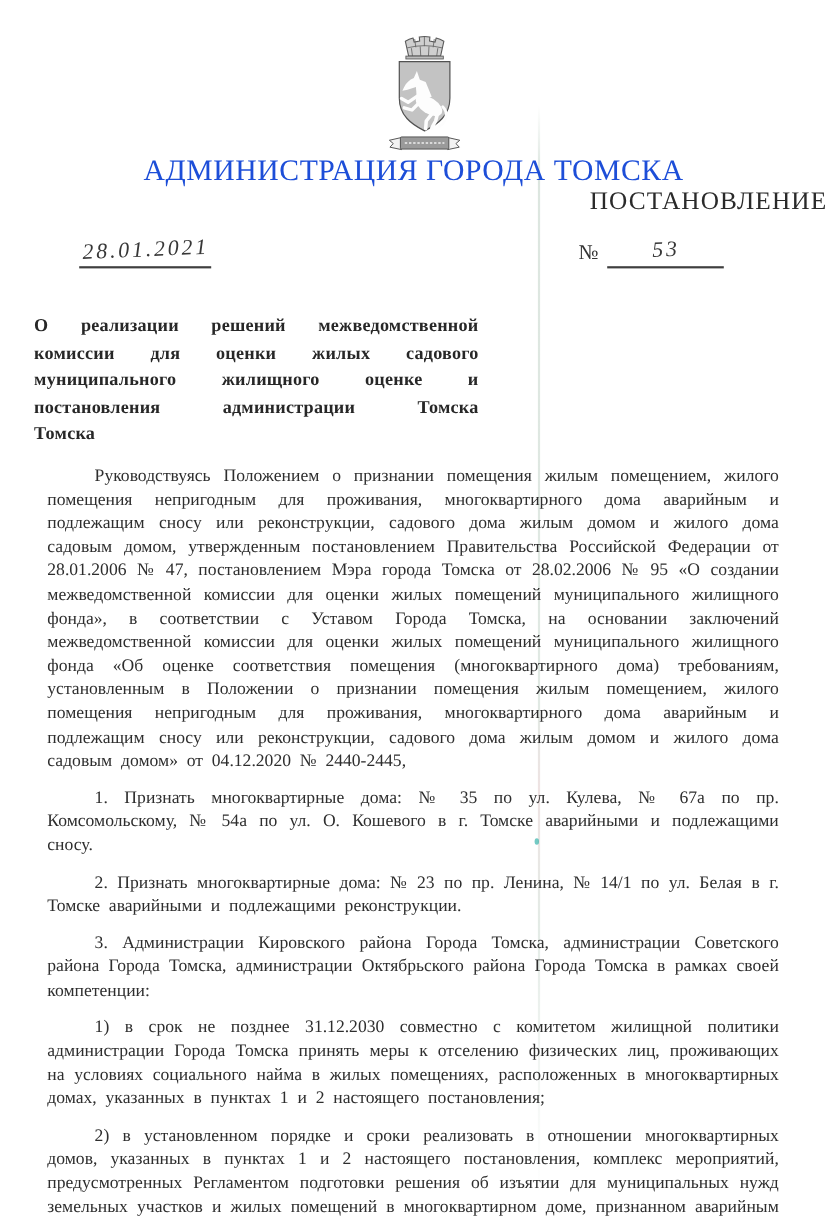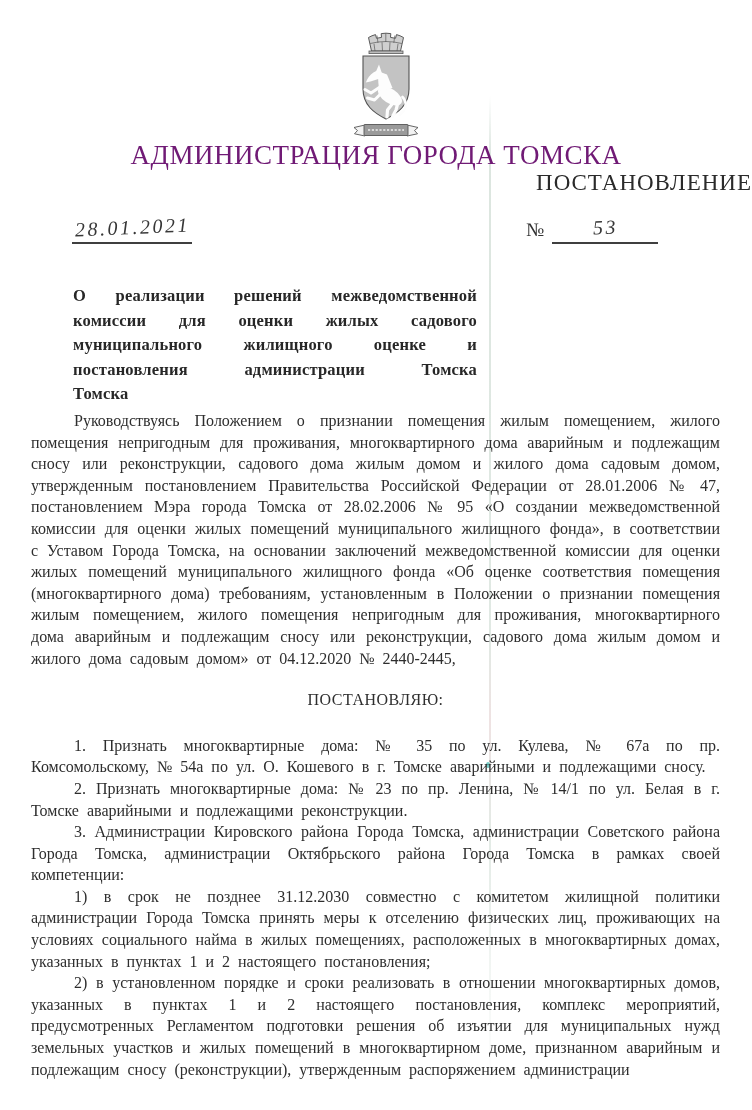--- a/index.html
+++ b/index.html
@@ -23,21 +23,21 @@
   }
   .speck {
     position:absolute; left:486px; top:762px; width:4px; height:6px;
     background:rgba(0,158,148,0.55); border-radius:50%;
   }
 
   .emblem { position:absolute; left:336px; top:30px; }
 
   .org-name {
     position:absolute; top:140px; left:0; width:752px;
-    text-align:center; font-size:27px; letter-spacing:0.5px; color:#701a75;
+    text-align:center; font-size:27px; letter-spacing:0.5px; color:#1d4ed8;
     white-space:nowrap;
   }
   .doc-type {
     position:absolute; top:170px; left:0; width:752px;
     text-align:right; font-size:23px; letter-spacing:1px; color:#2a2a2a;
   }
 
   .date-block {
     position:absolute; top:216px; left:72px; width:120px;
     border-bottom:2px solid #3f3f3f; padding-bottom:3px; text-align:center;
@@ -52,31 +52,30 @@
   .num-sign { font-size:19px; color:#333; padding-bottom:3px; }
   .num-line {
     width:106px; margin-left:8px; text-align:center;
     border-bottom:2px solid #3f3f3f; padding-bottom:3px;
   }
 
   .doc-title {
     position:absolute; top:284px; left:31px; width:404px;
     font-weight:bold; font-size:16.5px; line-height:24.6px; color:#272727;
     letter-spacing:0.2px;
-    margin-left:42px;
   }
   .tl { text-align:justify; text-align-last:justify; }
   .tl.last { text-align-last:left; }
 
   .content {
     position:absolute; top:410px; left:31px; width:689px;
     font-size:16px; line-height:21.6px; text-align:justify;
     word-spacing:4px; hyphens:none;
   }
-  .content p { margin:0; text-indent:43px; }
+  .content p { margin:12px; text-indent:43px; }
   .resolve {
     text-align:center; text-align-last:center; text-indent:0 !important;
     margin:20px 0 24px 0 !important; letter-spacing:0.5px; word-spacing:normal;
   }
 </style>
 </head>
 <body>
 
 <div class="page">
 
@@ -127,21 +126,20 @@
   <div class="doc-title">
     <div class="tl">О реализации решений межведомственной</div>
     <div class="tl">комиссии для оценки жилых садового</div>
     <div class="tl">муниципального жилищного оценке и</div>
     <div class="tl">постановления администрации Томска</div>
     <div class="tl last">Томска</div>
   </div>
 
   <div class="content">
     <p>Руководствуясь Положением о признании помещения жилым помещением, жилого помещения непригодным для проживания, многоквартирного дома аварийным и подлежащим сносу или реконструкции, садового дома жилым домом и жилого дома садовым домом, утвержденным постановлением Правительства Российской Федерации от 28.01.2006 № 47, постановлением Мэра города Томска от 28.02.2006 № 95 «О создании межведомственной комиссии для оценки жилых помещений муниципального жилищного фонда», в соответствии с Уставом Города Томска, на основании заключений межведомственной комиссии для оценки жилых помещений муниципального жилищного фонда «Об оценке соответствия помещения (многоквартирного дома) требованиям, установленным в Положении о признании помещения жилым помещением, жилого помещения непригодным для проживания, многоквартирного дома аварийным и подлежащим сносу или реконструкции, садового дома жилым домом и жилого дома садовым домом» от 04.12.2020 № 2440-2445,</p>
-    <p class="resolve">ПОСТАНОВЛЯЮ:</p>
     <p>1. Признать многоквартирные дома: № 35 по ул. Кулева, № 67а по пр. Комсомольскому, № 54а по ул. О. Кошевого в г. Томске аварийными и подлежащими сносу.</p>
     <p>2. Признать многоквартирные дома: № 23 по пр. Ленина, № 14/1 по ул. Белая в г. Томске аварийными и подлежащими реконструкции.</p>
     <p>3. Администрации Кировского района Города Томска, администрации Советского района Города Томска, администрации Октябрьского района Города Томска в рамках своей компетенции:</p>
     <p>1) в срок не позднее 31.12.2030 совместно с комитетом жилищной политики администрации Города Томска принять меры к отселению физических лиц, проживающих на условиях социального найма в жилых помещениях, расположенных в многоквартирных домах, указанных в пунктах 1 и 2 настоящего постановления;</p>
     <p>2) в установленном порядке и сроки реализовать в отношении многоквартирных домов, указанных в пунктах 1 и 2 настоящего постановления, комплекс мероприятий, предусмотренных Регламентом подготовки решения об изъятии для муниципальных нужд земельных участков и жилых помещений в многоквартирном доме, признанном аварийным и подлежащим сносу (реконструкции), утвержденным распоряжением администрации</p>
   </div>
 
 </div>
 
 </body></html>

